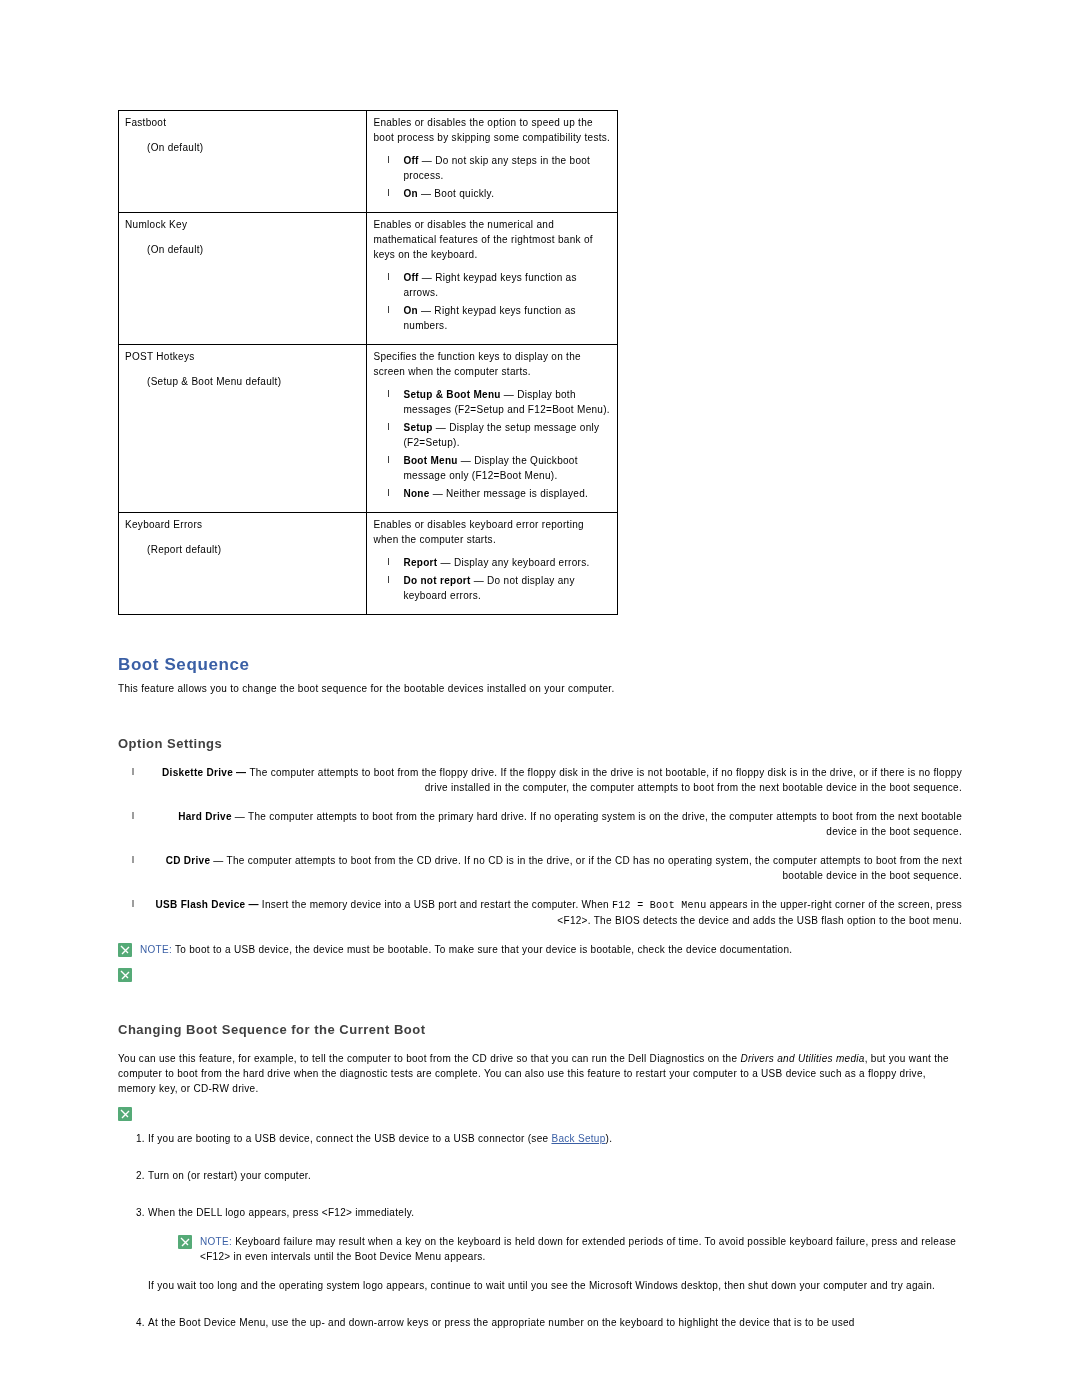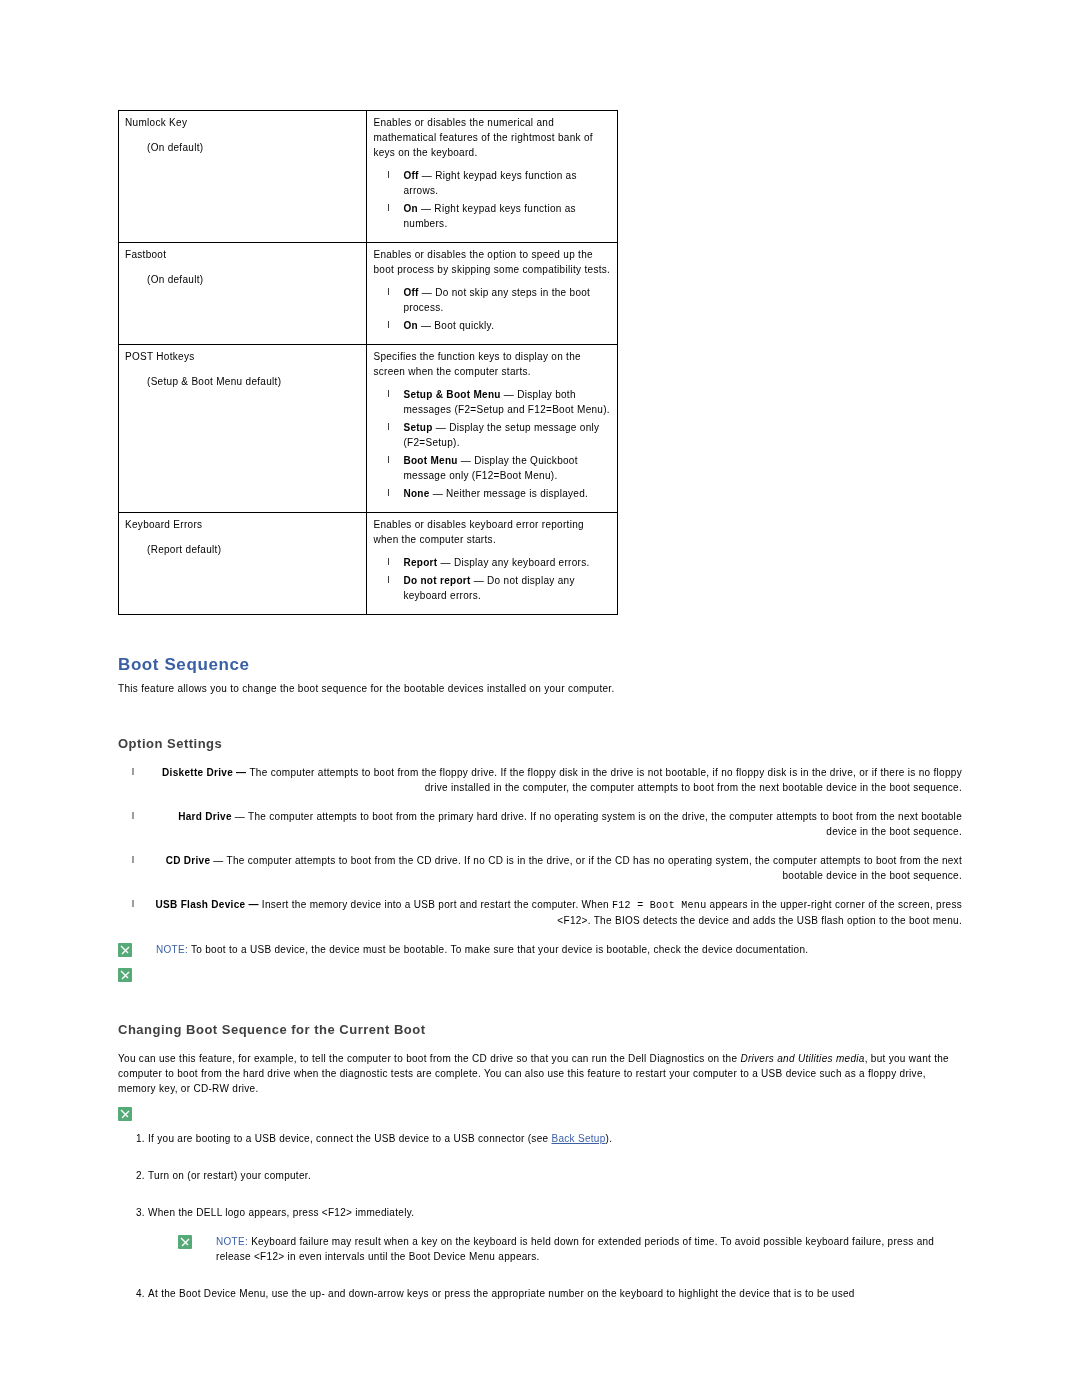--- a/index.html
+++ b/index.html
@@ -101,21 +101,21 @@
     padding-left: 30px;
     font-size: 10px;
   }
   ol.steps > li {
     margin-bottom: 22px;
     line-height: 1.5;
   }
   .note-row {
     display: flex;
     align-items: flex-start;
-    gap: 24px;
+    gap: 8px;
     margin: 6px 0 10px 0;
     font-size: 10px;
     line-height: 1.5;
   }
   .note-icon {
     width: 14px;
     height: 14px;
     flex-shrink: 0;
     margin-top: 1px;
   }
@@ -150,41 +150,41 @@
 </style>
 </head>
 <body>
 
 <div class="page">
 
   <table class="settings">
     <tbody id="settings-body">
         <tr>
           <td class="left">
+            <div>Fastboot</div>
+            <div class="default">(On default)</div>
+          </td>
+          <td class="right">
+            <div>Enables or disables the option to speed up the boot process by skipping some compatibility tests.</div>
+            <ul class="opt-list">
+              <li><span class="b">Off</span><span> — Do not skip any steps in the boot process.</span></li>
+              <li><span class="b">On</span><span> — Boot quickly.</span></li>
+            </ul>
+          </td>
+        </tr>
+        <tr>
+          <td class="left">
             <div>Numlock Key</div>
             <div class="default">(On default)</div>
           </td>
           <td class="right">
             <div>Enables or disables the numerical and mathematical features of the rightmost bank of keys on the keyboard.</div>
             <ul class="opt-list">
               <li><span class="b">Off</span><span> — Right keypad keys function as arrows.</span></li>
               <li><span class="b">On</span><span> — Right keypad keys function as numbers.</span></li>
-            </ul>
-          </td>
-        </tr>
-        <tr>
-          <td class="left">
-            <div>Fastboot</div>
-            <div class="default">(On default)</div>
-          </td>
-          <td class="right">
-            <div>Enables or disables the option to speed up the boot process by skipping some compatibility tests.</div>
-            <ul class="opt-list">
-              <li><span class="b">Off</span><span> — Do not skip any steps in the boot process.</span></li>
-              <li><span class="b">On</span><span> — Boot quickly.</span></li>
             </ul>
           </td>
         </tr>
         <tr>
           <td class="left">
             <div>POST Hotkeys</div>
             <div class="default">(Setup &amp; Boot Menu default)</div>
           </td>
           <td class="right">
             <div>Specifies the function keys to display on the screen when the computer starts.</div>
@@ -265,17 +265,18 @@
       <span>When the DELL logo appears, press &lt;F12&gt; immediately.</span>
       <div class="note-row indent-note step-sub">
         <span class="note-icon">
           <svg viewBox="0 0 14 14">
               <rect x="0" y="0" width="14" height="14" fill="#5a7" rx="1"></rect>
               <path d="M3 3 L10 10 M4 11 L11 4" stroke="#fff" stroke-width="1.4" fill="none"></path>
             </svg>
         </span>
         <div><span class="note-label">NOTE:</span><span> Keyboard failure may result when a key on the keyboard is held down for extended periods of time. To avoid possible keyboard failure, press and release &lt;F12&gt; in even intervals until the Boot Device Menu appears.</span></div>
       </div>
+      <div class="step-sub">If you wait too long and the operating system logo appears, continue to wait until you see the Microsoft Windows desktop, then shut down your computer and try again.</div>
     </li>
     <li>At the Boot Device Menu, use the up- and down-arrow keys or press the appropriate number on the keyboard to highlight the device that is to be used</li>
   </ol>
 
 </div>
 
 </body></html>

